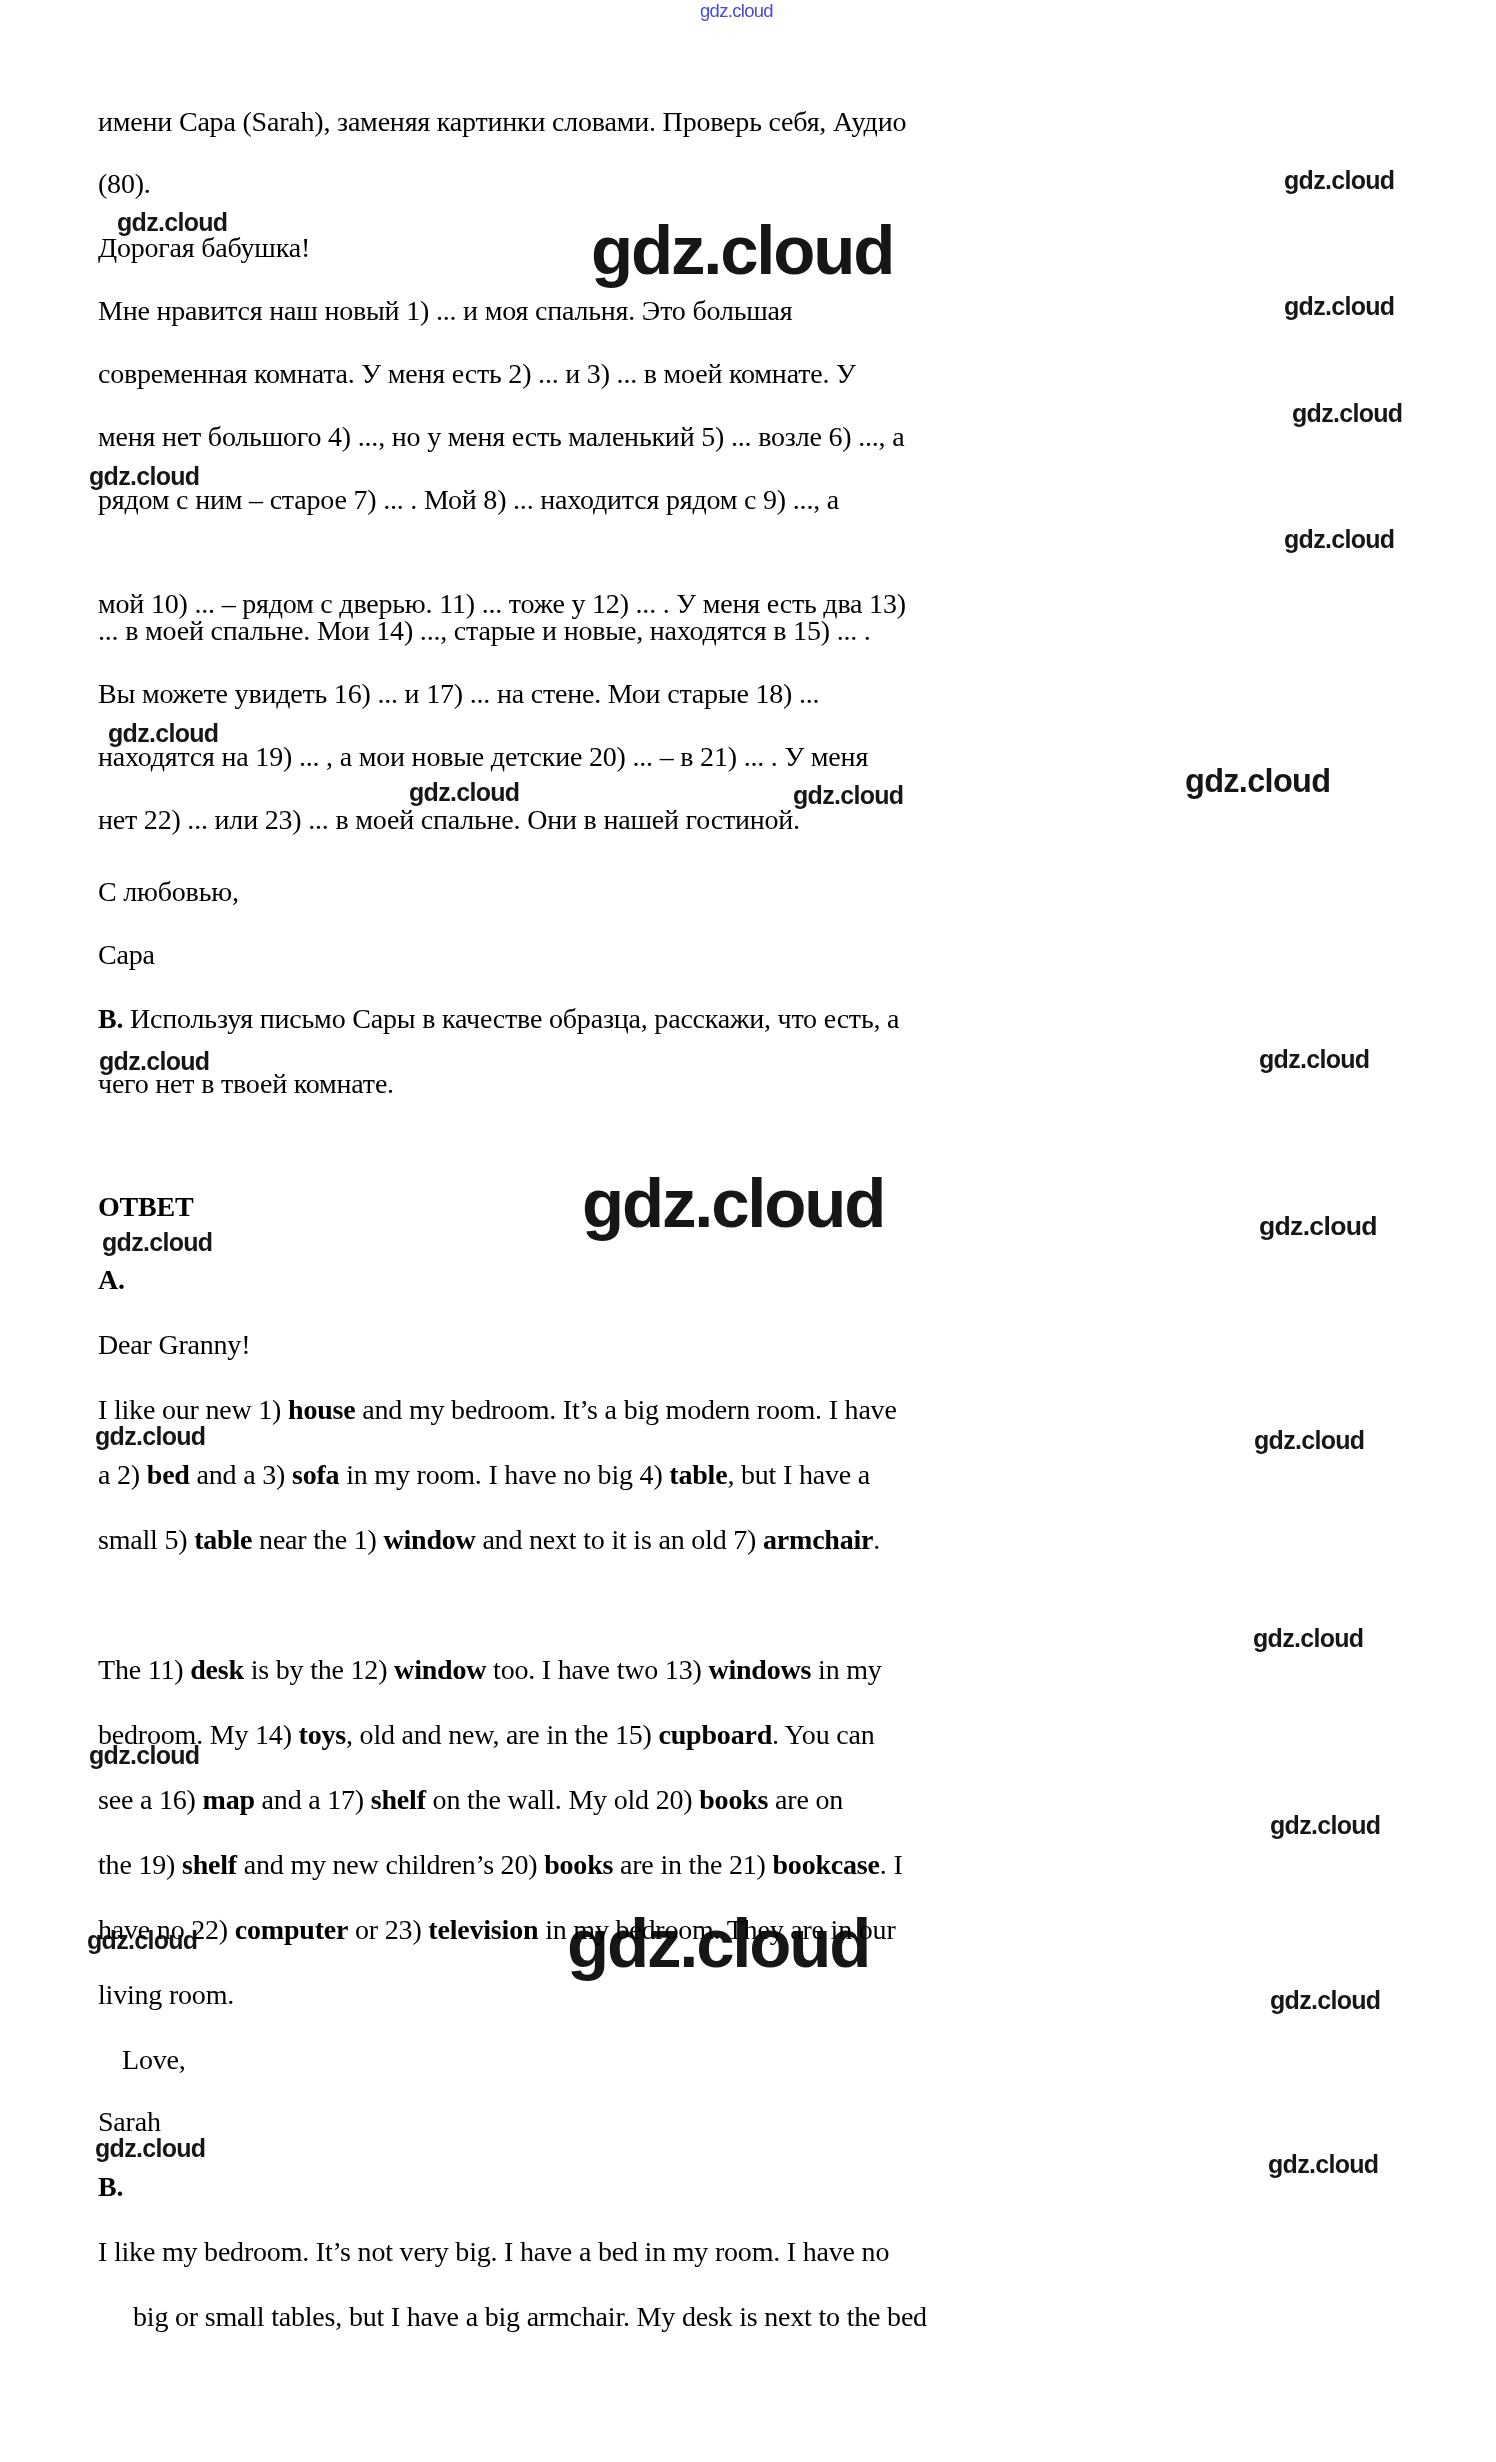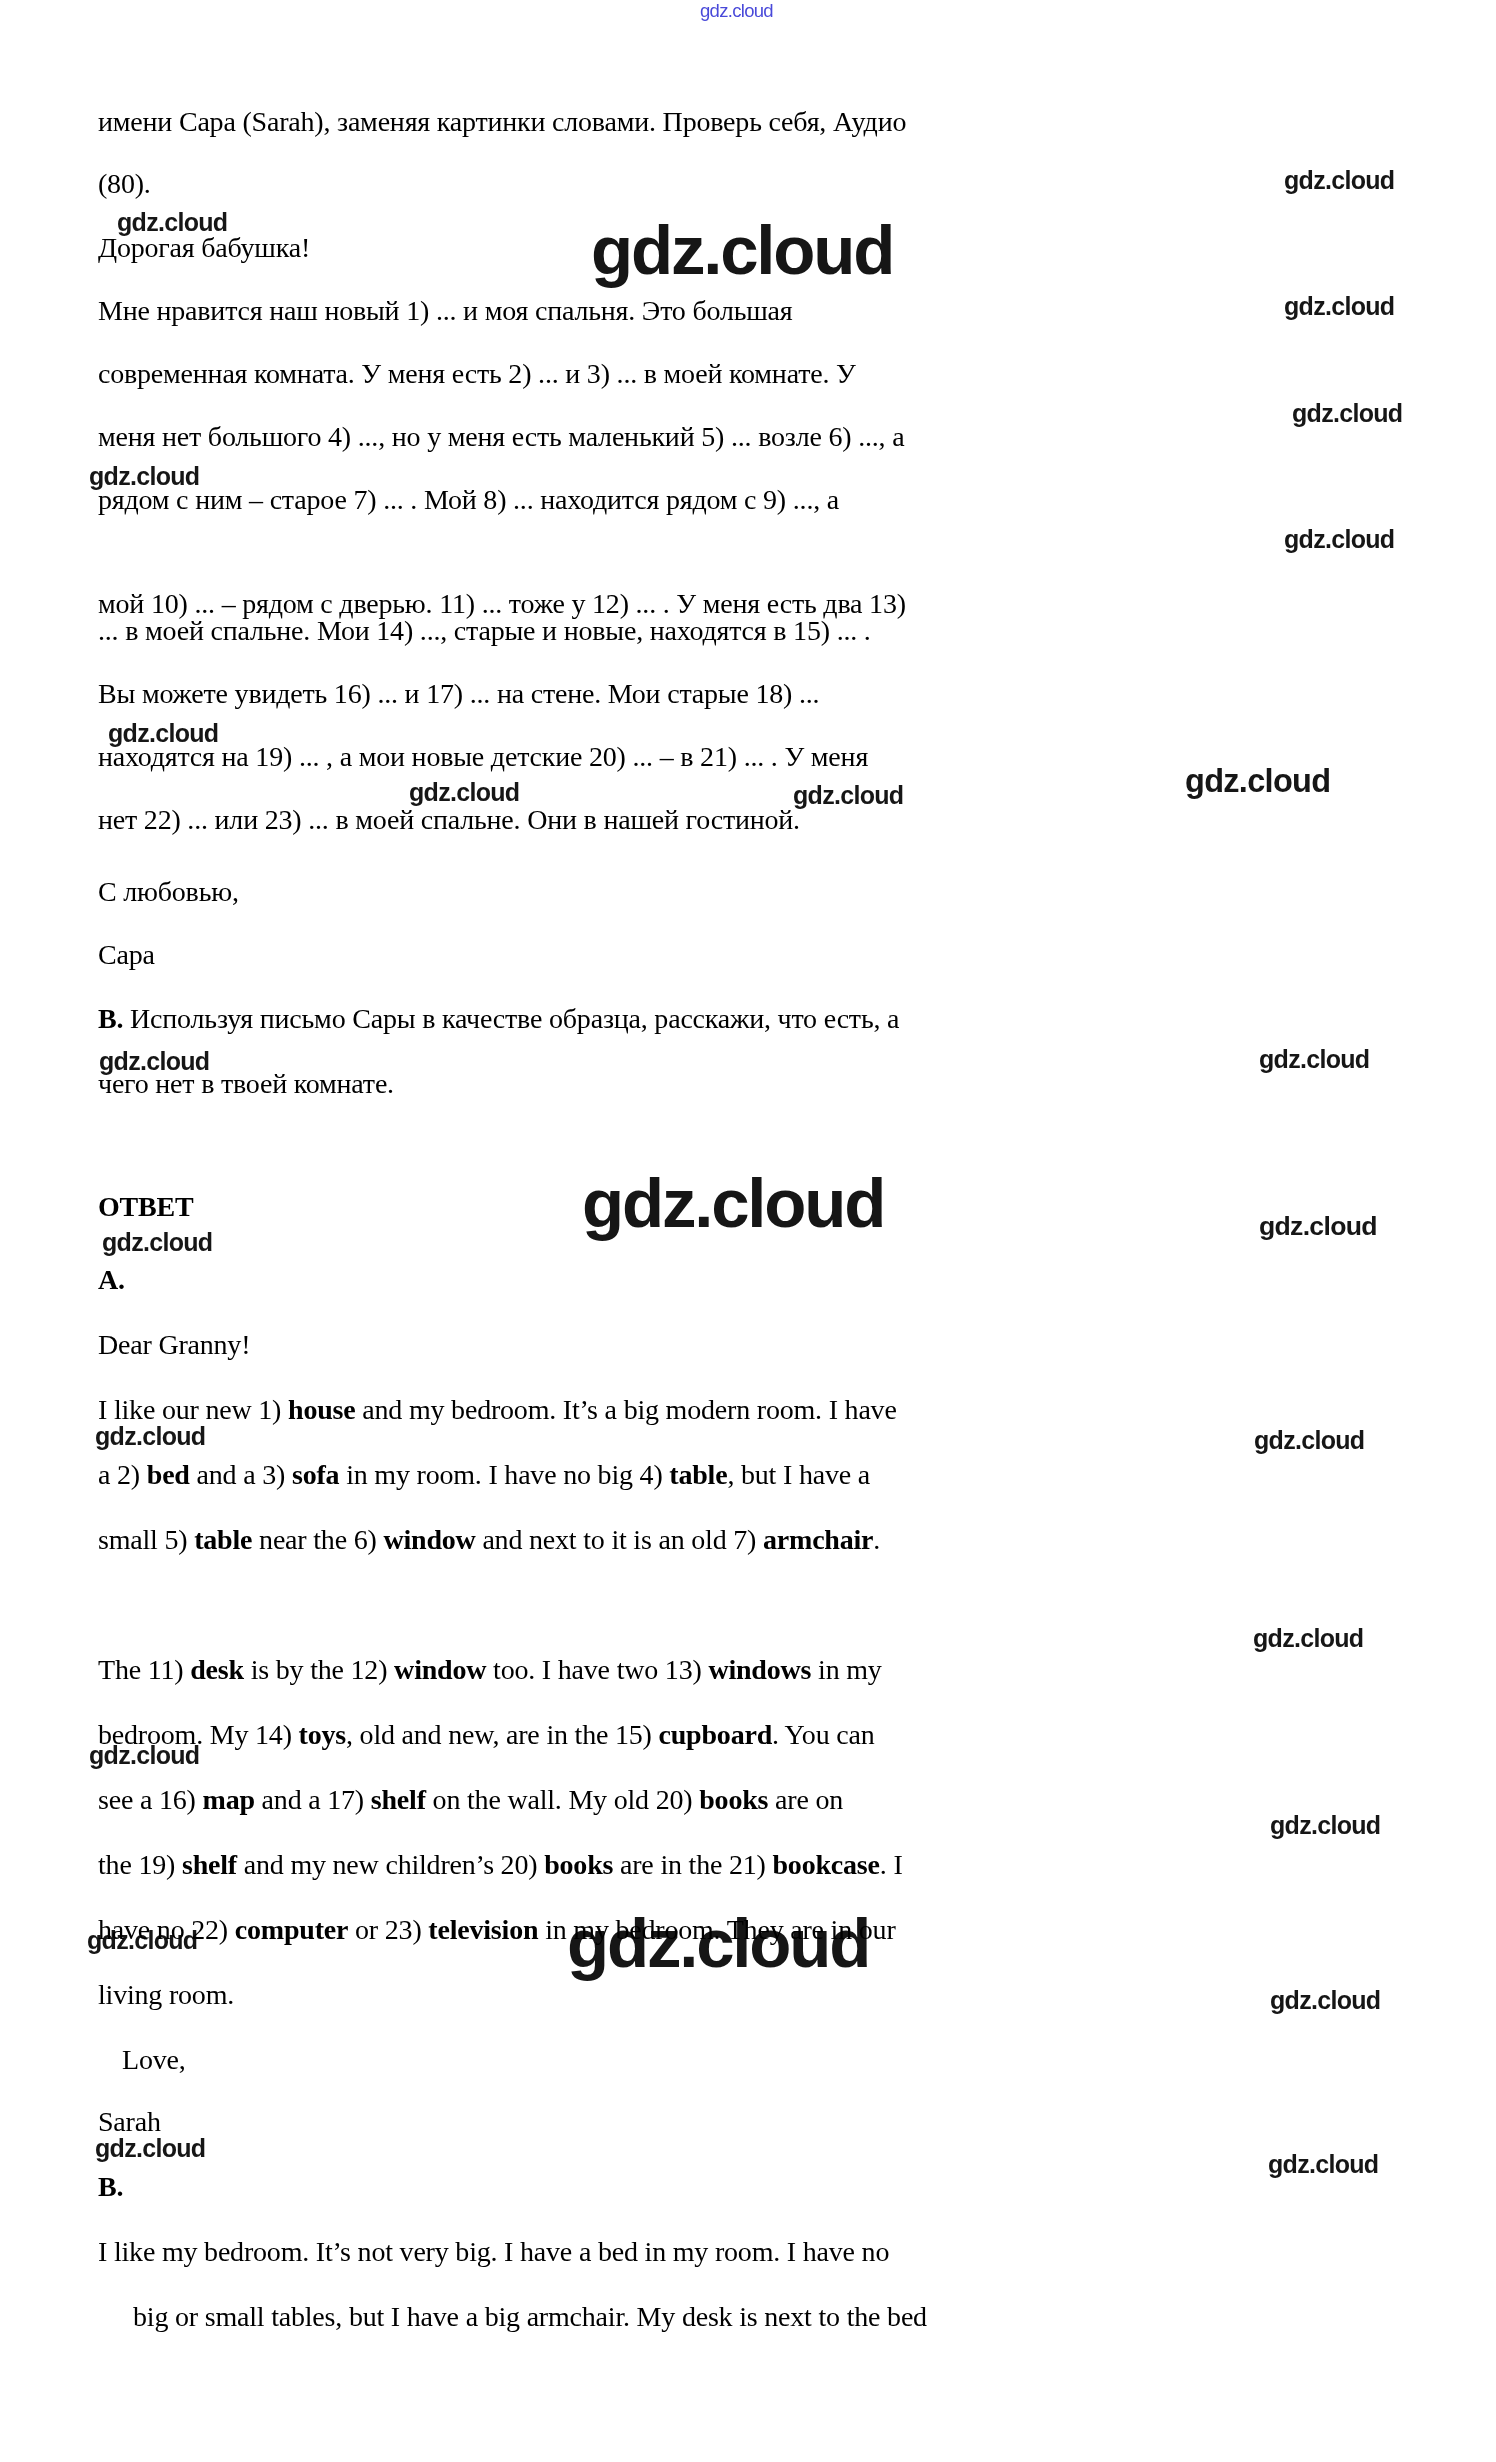--- a/index.html
+++ b/index.html
@@ -68,21 +68,21 @@
   <div class="line" style="top:876px;"><span>С любовью,</span></div>
   <div class="line" style="top:939px;"><span>Сара</span></div>
   <div class="line" style="top:1003px;"><span class="b">В.</span><span> Используя письмо Сары в качестве образца, расскажи, что есть, а</span></div>
   <div class="line" style="top:1068px;"><span>чего нет в твоей комнате.</span></div>
 
   <div class="line" style="top:1191px;"><span class="b">ОТВЕТ</span></div>
   <div class="line" style="top:1264px;"><span class="b">А.</span></div>
   <div class="line" style="top:1329px;"><span>Dear Granny!</span></div>
   <div class="line" style="top:1394px;"><span>I like our new 1) </span><span class="b">house</span><span> and my bedroom. It’s a big modern room. I have</span></div>
   <div class="line" style="top:1459px;"><span>a 2) </span><span class="b">bed</span><span> and a 3) </span><span class="b">sofa</span><span> in my room. I have no big 4) </span><span class="b">table</span><span>, but I have a</span></div>
-  <div class="line" style="top:1524px;"><span>small 5) </span><span class="b">table</span><span> near the 6) </span><span class="b">window</span><span> and next to it is an old 7) </span><span class="b">armchair</span><span>.</span></div>
+  <div class="line" style="top:1524px;"><span>small 5) </span><span class="b">table</span><span> near the 1) </span><span class="b">window</span><span> and next to it is an old 7) </span><span class="b">armchair</span><span>.</span></div>
   <div class="line" style="top:1654px;"><span>The 11) </span><span class="b">desk</span><span> is by the 12) </span><span class="b">window</span><span> too. I have two 13) </span><span class="b">windows</span><span> in my</span></div>
   <div class="line" style="top:1719px;"><span>bedroom. My 14) </span><span class="b">toys</span><span>, old and new, are in the 15) </span><span class="b">cupboard</span><span>. You can</span></div>
   <div class="line" style="top:1784px;"><span>see a 16) </span><span class="b">map</span><span> and a 17) </span><span class="b">shelf</span><span> on the wall. My old 20) </span><span class="b">books</span><span> are on</span></div>
   <div class="line" style="top:1849px;"><span>the 19) </span><span class="b">shelf</span><span> and my new children’s 20) </span><span class="b">books</span><span> are in the 21) </span><span class="b">bookcase</span><span>. I</span></div>
   <div class="line" style="top:1914px;"><span>have no 22) </span><span class="b">computer</span><span> or 23) </span><span class="b">television</span><span> in my bedroom. They are in our</span></div>
   <div class="line" style="top:1979px;"><span>living room.</span></div>
   <div class="line" style="top:2044px;margin-left:24px;"><span>Love,</span></div>
   <div class="line" style="top:2106px;"><span>Sarah</span></div>
   <div class="line" style="top:2171px;"><span class="b">B.</span></div>
   <div class="line" style="top:2236px;"><span>I like my bedroom. It’s not very big. I have a bed in my room. I have no</span></div>

